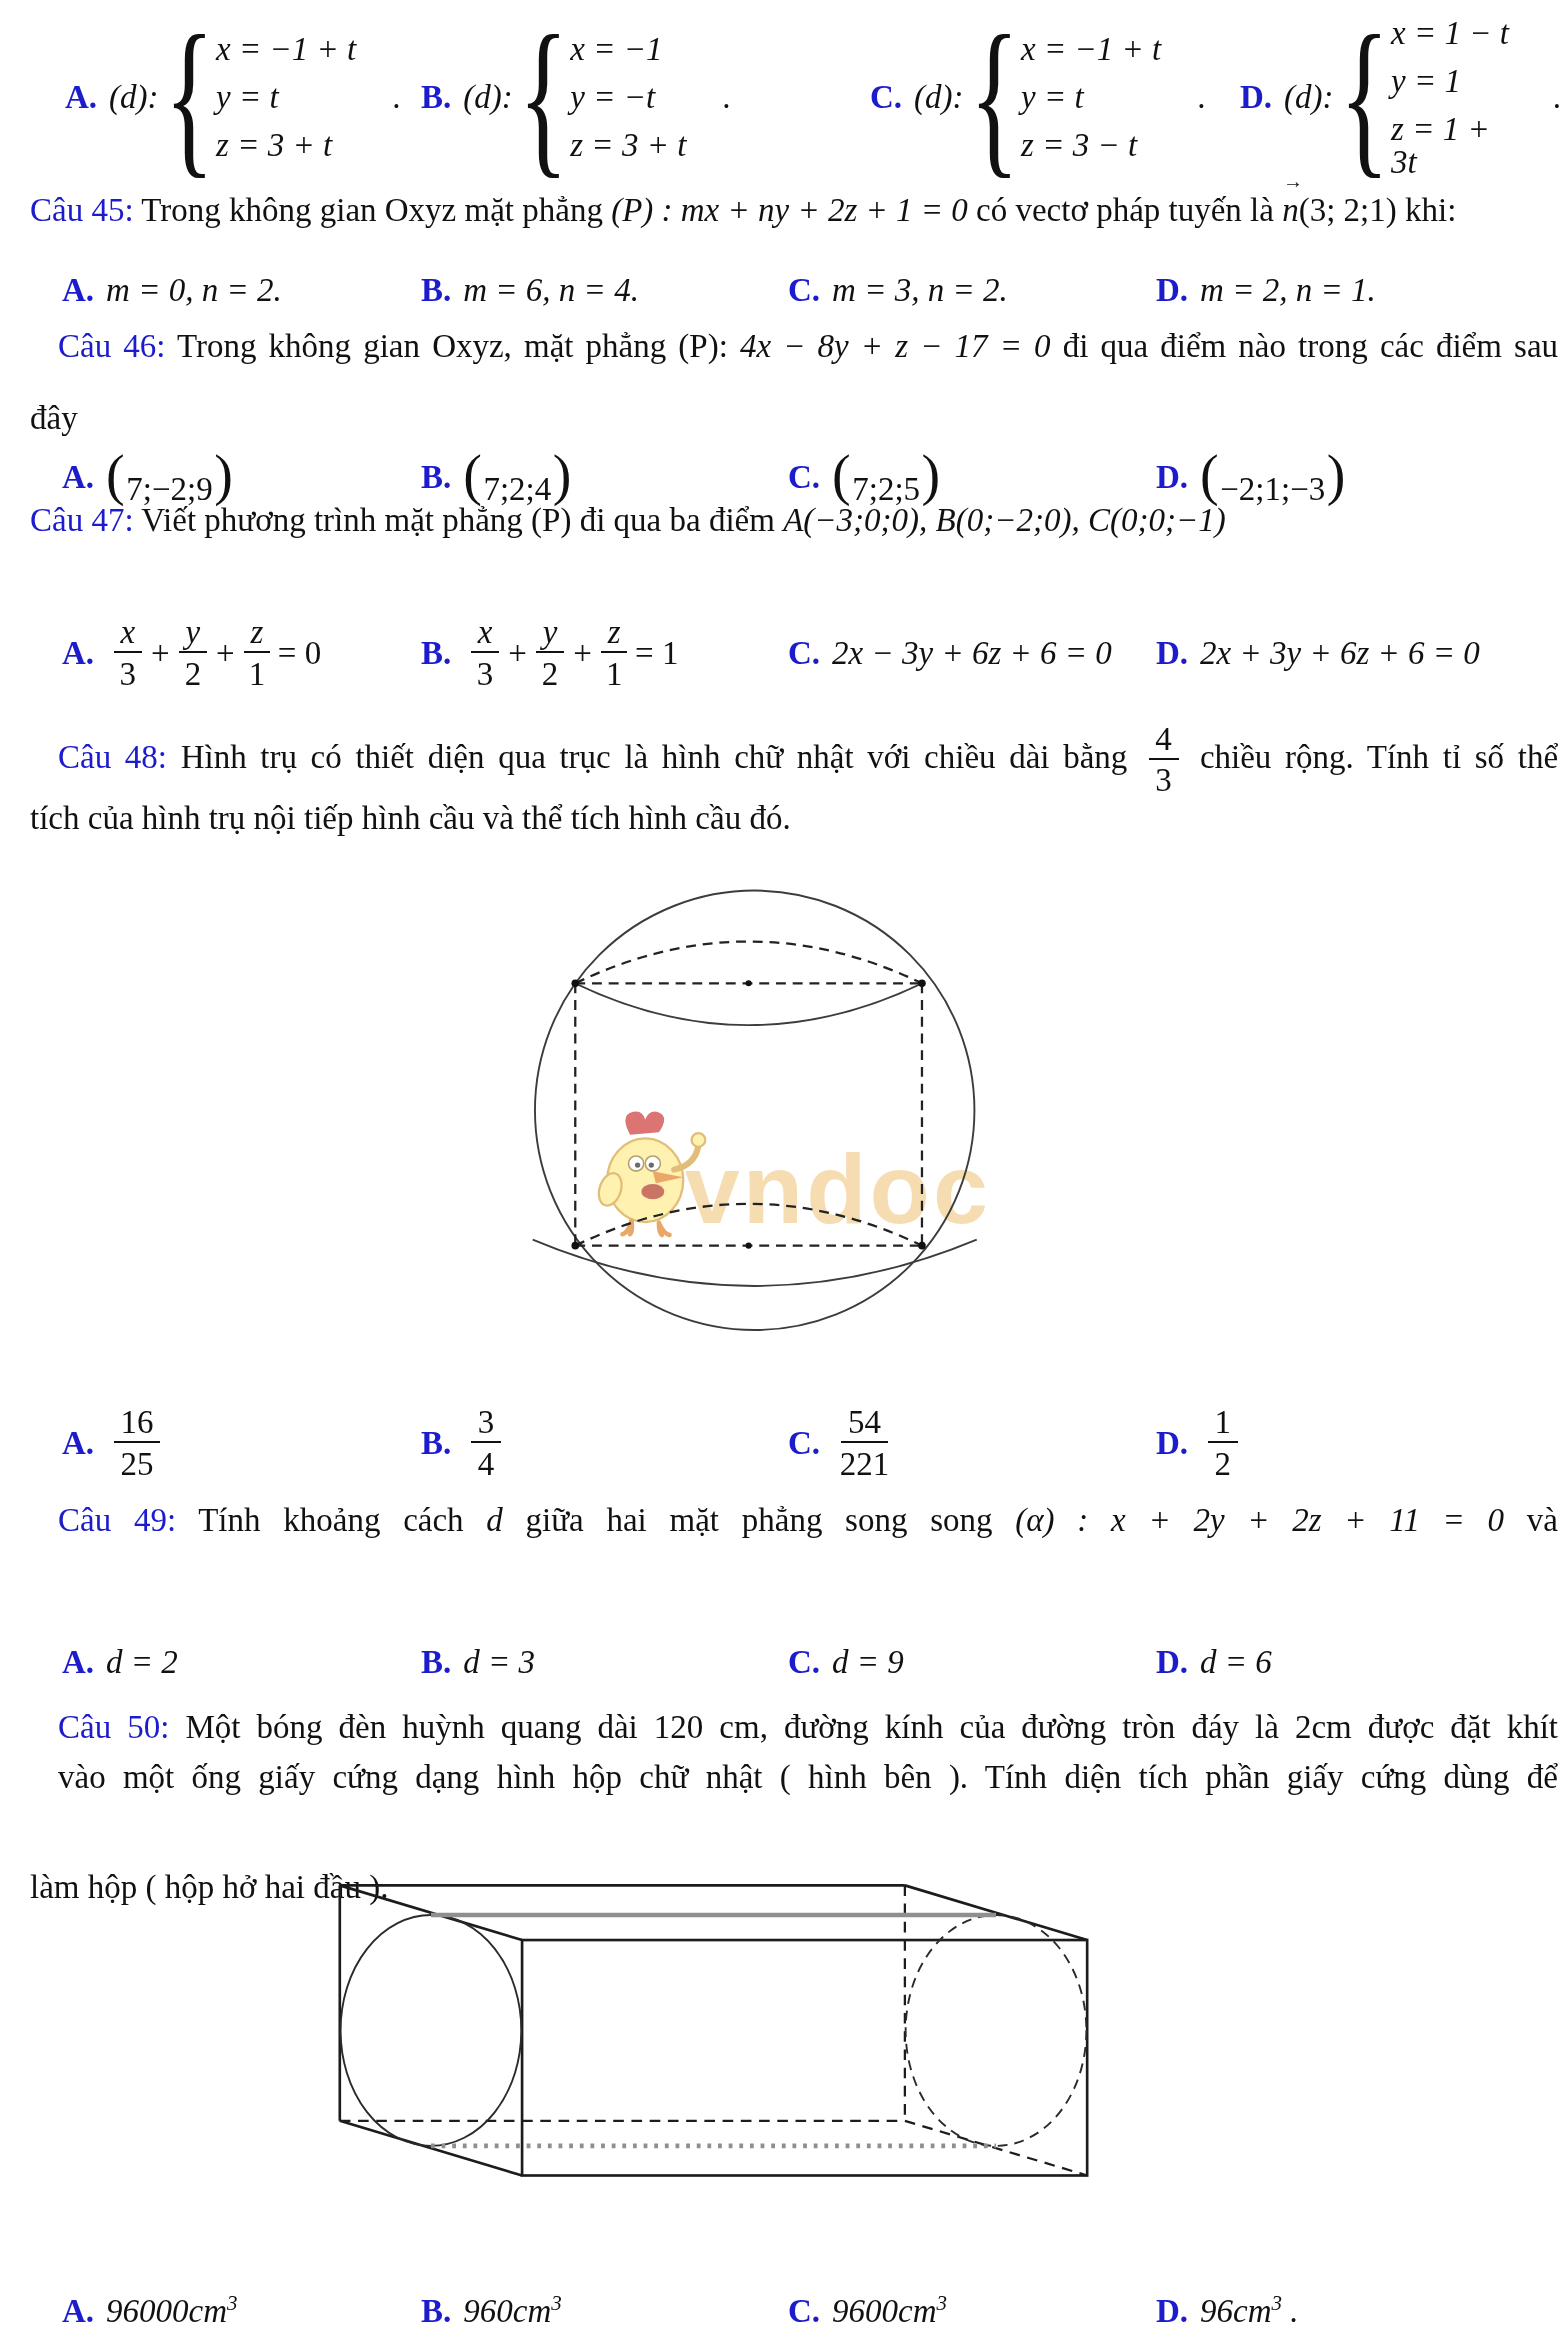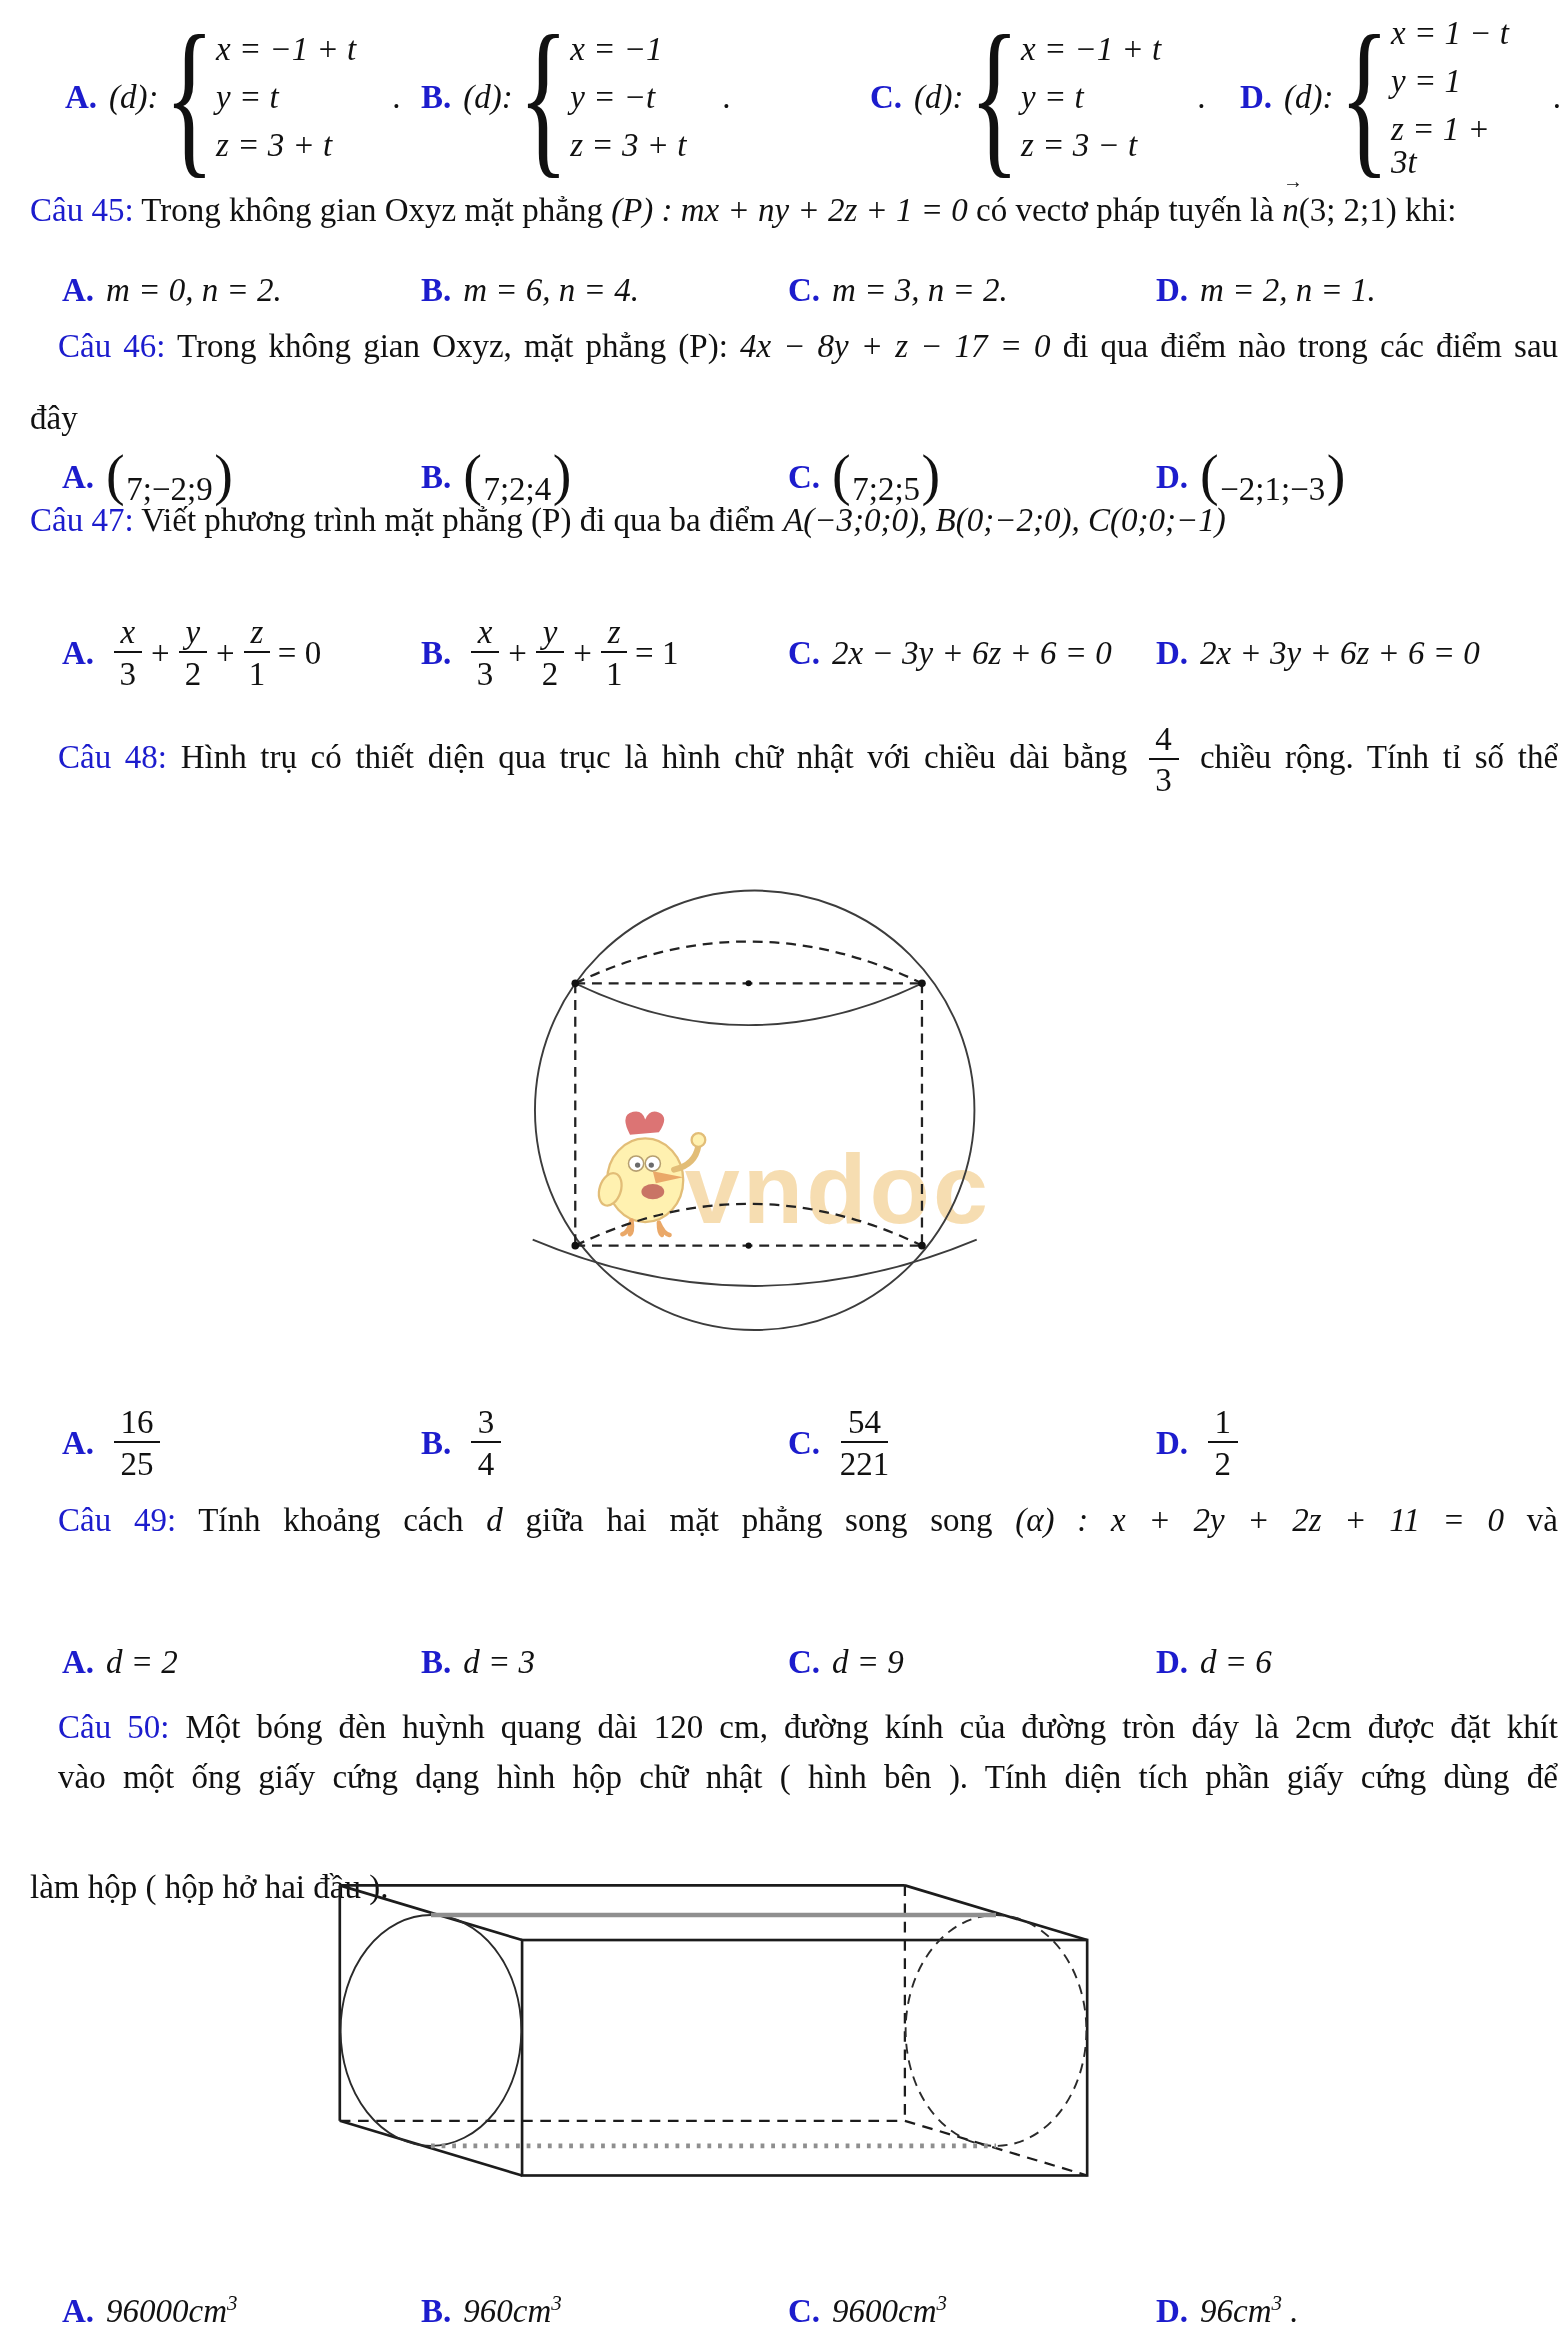--- a/index.html
+++ b/index.html
@@ -203,20 +203,23 @@
   </div>
 
   <div class="abs wrapline" style="top:721px">
     <span class="qlabel">Câu 48:</span>
     <span>Hình trụ có thiết diện qua trục là hình chữ nhật với chiều dài bằng</span>
     <span class="frac">
         <span class="fn">4</span>
         <span class="fd">3</span>
       </span>
     <span>chiều rộng. Tính tỉ số thể</span>
+  </div>
+  <div class="abs qline" style="top:797px">
+    <span>tích của hình trụ nội tiếp hình cầu và thể tích hình cầu đó.</span>
   </div>
 
   <svg class="abs" style="left:496px;top:867px;font-size:44px" width="525" height="479" viewBox="0 0 690 630">
     <g opacity="0.72">
       <path d="M176 352 q-14 -26 4 -30 q12 -3 16 10 q6 -14 18 -9 q14 6 0 26 z" fill="#cf4040"></path>
       <ellipse cx="196" cy="412" rx="50" ry="55" fill="#ffec93" stroke="#d8a544" stroke-width="3"></ellipse>
       <ellipse cx="150" cy="424" rx="14" ry="22" fill="#ffec93" stroke="#d8a544" stroke-width="3" transform="rotate(18 150 424)"></ellipse>
       <circle cx="184" cy="390" r="10" fill="#ffffff" stroke="#9a7b3a" stroke-width="2"></circle>
       <circle cx="186" cy="392" r="3.5" fill="#333333"></circle>
       <circle cx="206" cy="390" r="10" fill="#ffffff" stroke="#9a7b3a" stroke-width="2"></circle>

